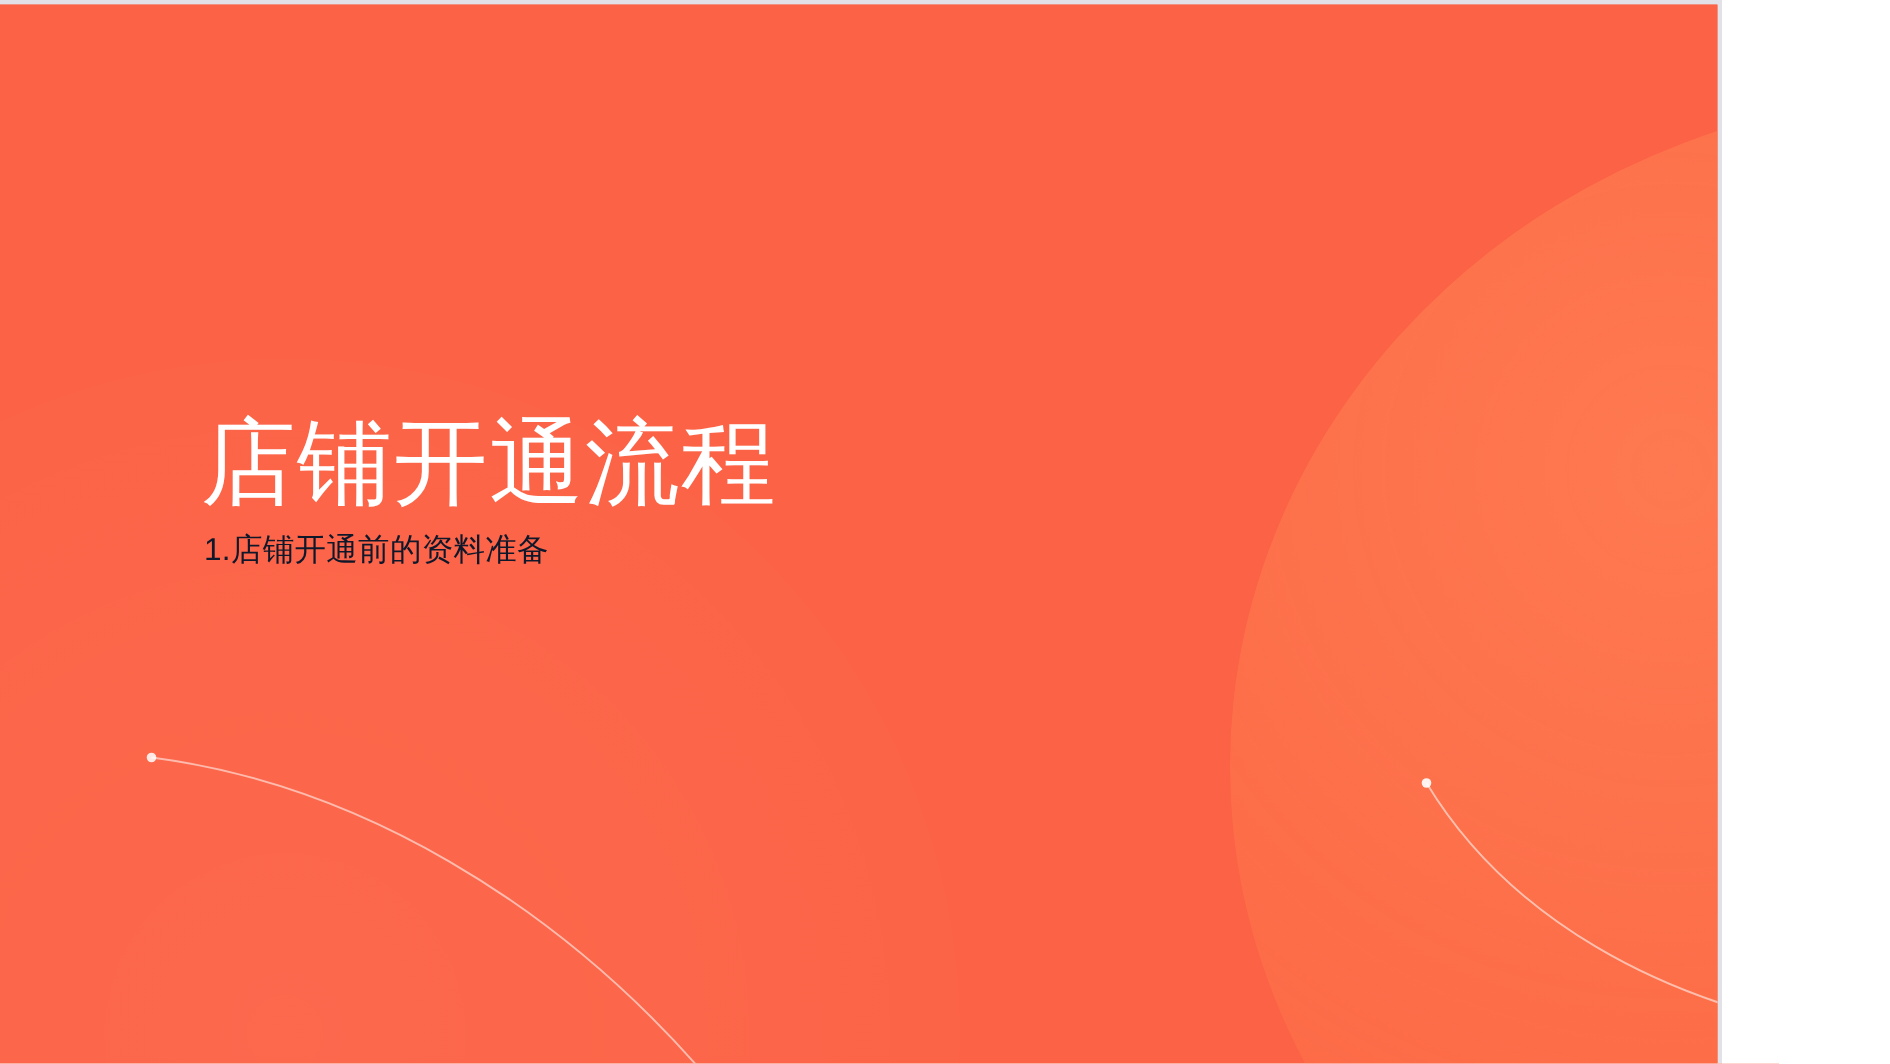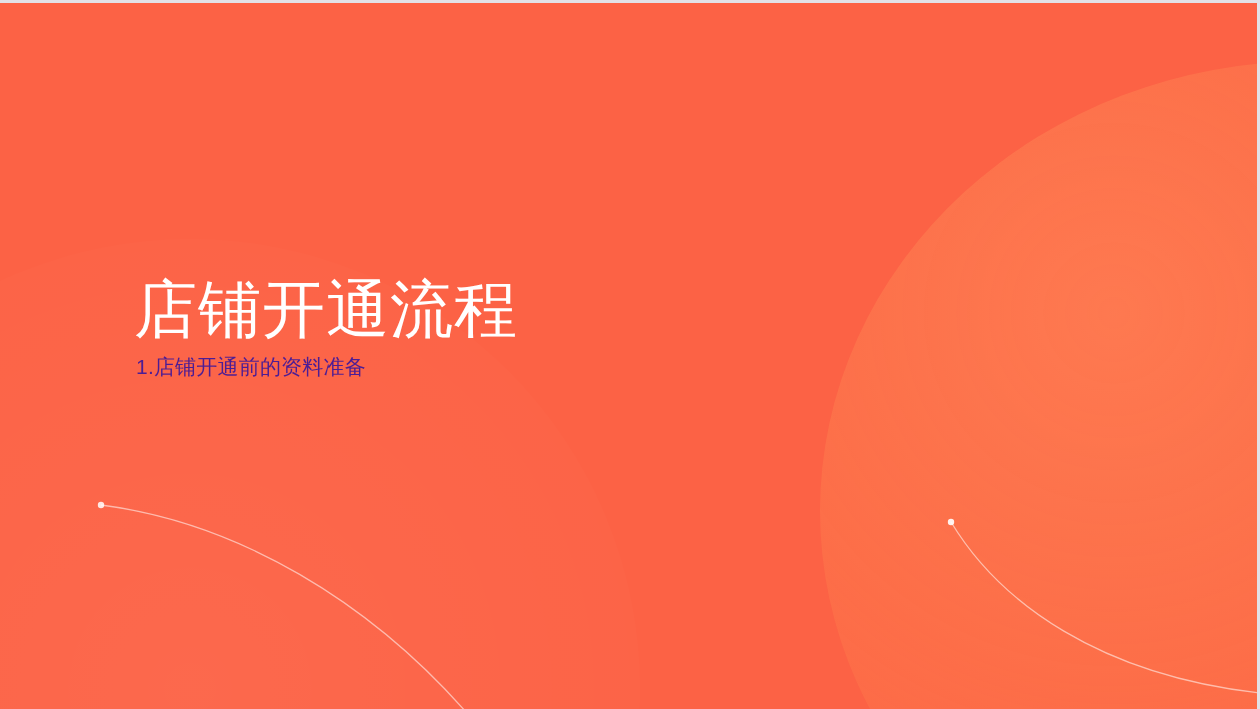--- a/index.html
+++ b/index.html
@@ -7,21 +7,21 @@
     padding: 0;
     background: #ffffff;
   }
   body {
     font-family: "Liberation Sans", "DejaVu Sans", sans-serif;
   }
 
   
   .slide {
     position: relative;
-    width: 1260px;
+    width: 1148px;
     height: 709px;
     overflow: hidden;
     background: #FC6245;
     box-sizing: border-box;
     border-top: 3px solid #E2E1E7;
     border-right: 3px solid #E2E1E7;
   }
 
   
   .bg-base {
@@ -98,21 +98,21 @@
     left: 136px;
     top: 343px;
     margin: 0;
     padding: 0;
     list-style: none;
   }
 
   .agenda-item {
     font-size: 21px;
     line-height: 42.5px;
-    color: #4c1d95;
+    color: #0f172a;
     font-weight: 400;
     white-space: nowrap;
     letter-spacing: 0.2px;
   }
 
   .agenda-num {
     display: inline;
   }
   .agenda-text {
     display: inline;

